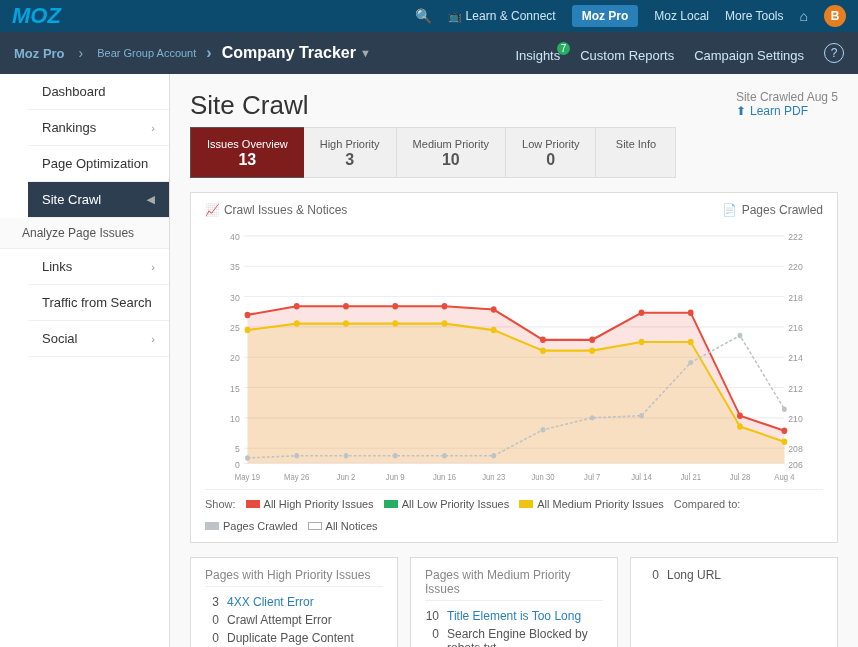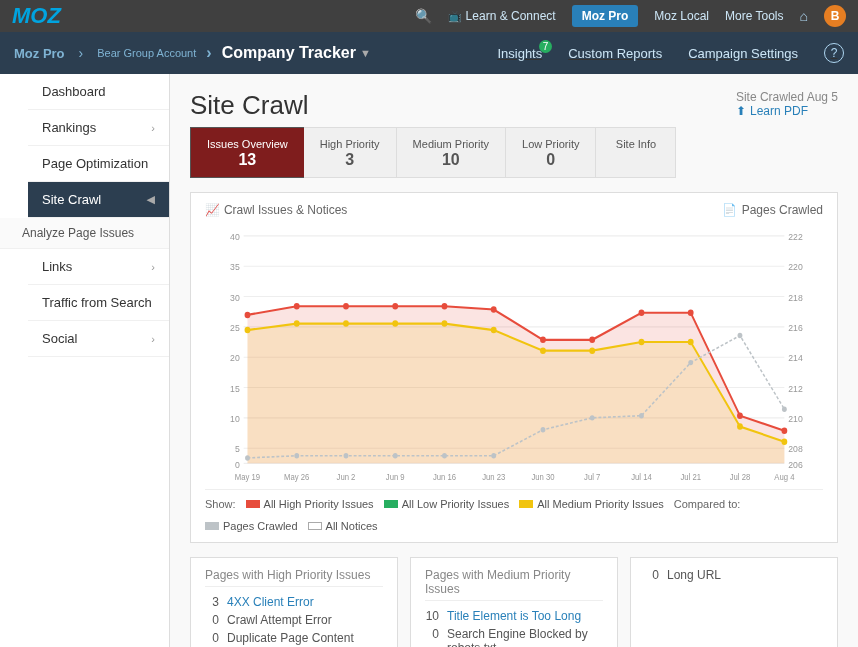--- a/index.html
+++ b/index.html
@@ -1,20 +1,20 @@
 <!DOCTYPE html>
 <html><head>
   <meta charset="utf-8">
   <style>
     * { box-sizing: border-box; margin: 0; padding: 0; }
     body { font-family: Arial, Helvetica, sans-serif; font-size: 13px; background: #f5f5f5; color: #333; }
 
     
     .top-bar {
-      background: #404040;
+      background: #0c4a6e;
       display: flex;
       align-items: center;
       height: 32px;
       padding: 0 12px;
       gap: 16px;
     }
     .top-bar-logo { color: #00a4e0; font-size: 22px; font-weight: bold; font-style: italic; }
     .top-bar-link { color: #cce5f5; font-size: 12px; cursor: pointer; }
     .top-bar-tab { background: #2980b9; color: #fff; font-size: 12px; padding: 4px 10px; border-radius: 3px; cursor: pointer; font-weight: bold; }
     .top-bar-tab-plain { color: #cce5f5; font-size: 12px; cursor: pointer; }
@@ -27,21 +27,21 @@
       display: flex;
       align-items: center;
       height: 42px;
       padding: 0 14px;
       gap: 10px;
     }
     .sec-bar-brand { color: #7fb3d3; font-size: 13px; font-weight: bold; }
     .sec-bar-separator { color: #7fb3d3; font-size: 14px; margin: 0 4px; }
     .sec-bar-campaign { color: #fff; font-size: 16px; font-weight: bold; cursor: pointer; display: flex; align-items: center; gap: 4px; }
     .sec-bar-campaign-arrow { color: #aaa; font-size: 11px; }
-    .sec-bar-right { margin-left: auto; display: flex; align-items: center; gap: 26px; text-decoration: underline; }
+    .sec-bar-right { margin-left: auto; display: flex; align-items: flex-end; gap: 20px; }
     .sec-bar-nav-item { color: #cce5f5; font-size: 13px; cursor: pointer; position: relative; }
     .sec-bar-badge { background: #27ae60; color: #fff; border-radius: 8px; font-size: 10px; padding: 1px 4px; position: absolute; top: -6px; right: -10px; }
     .sec-bar-help { color: #aed6f1; cursor: pointer; border: 1px solid #aed6f1; border-radius: 50%; width: 20px; height: 20px; display: flex; align-items: center; justify-content: center; font-size: 12px; }
 
     
     .layout { display: flex; min-height: calc(647px - 74px); }
 
     
     .sidebar {
       width: 170px;

